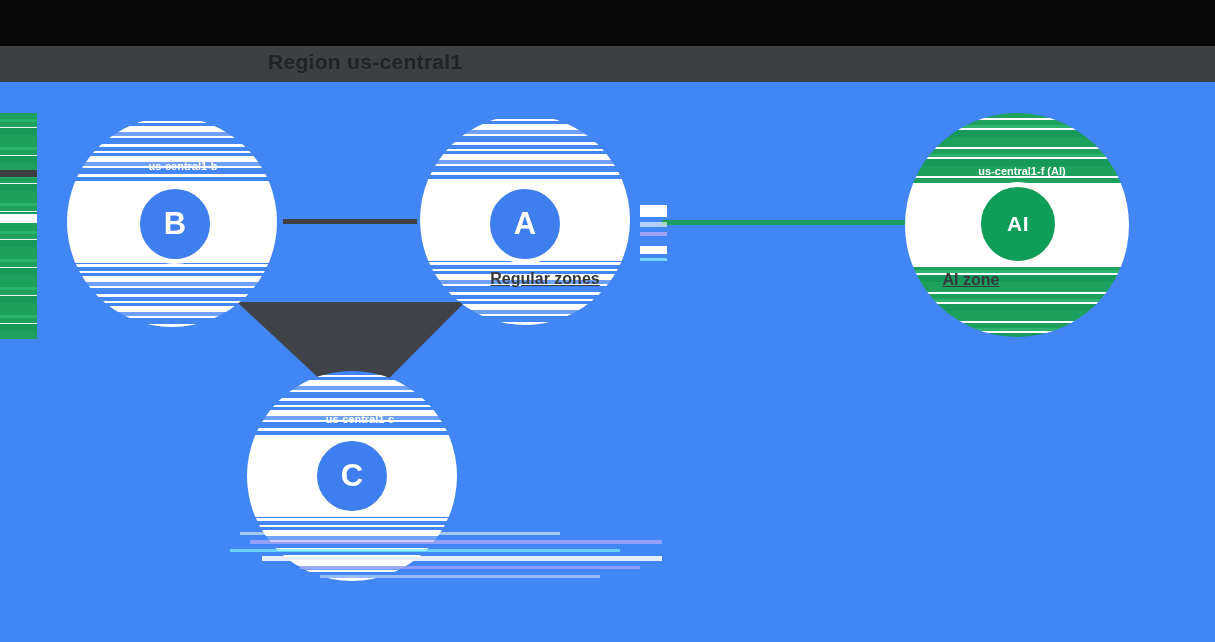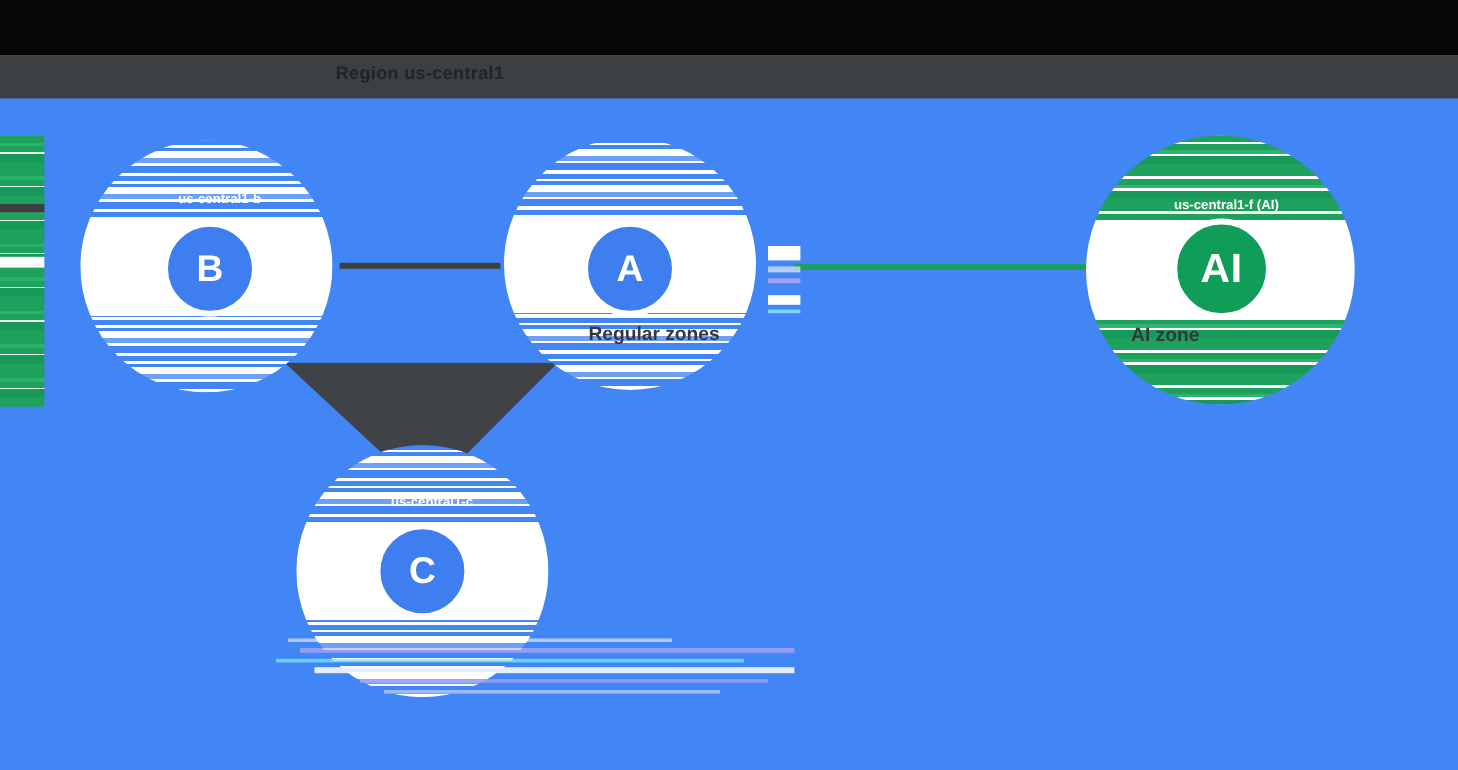--- a/index.html
+++ b/index.html
@@ -6,21 +6,21 @@
   #stage{
     position:relative;width:1215px;height:642px;overflow:hidden;
     background:#4285F4;
     font-family:"Liberation Sans", sans-serif;
   }
   
   #top-bar{position:absolute;left:0;top:0;width:1215px;height:46px;background:#070708;}
   #title-band{position:absolute;left:0;top:46px;width:1215px;height:36px;background:#3C4043;}
   #diagram-title{
     position:absolute;left:268px;top:50px;width:164px;height:24px;
-    color:#212327;font-size:15px;font-weight:700;line-height:24px;text-align:center;
+    color:#212327;font-size:21px;font-weight:700;line-height:24px;text-align:center;
     letter-spacing:.3px;white-space:nowrap;
   }
   
   #left-smear{
     position:absolute;left:0;top:113px;width:37px;height:226px;
     background:repeating-linear-gradient(180deg,
       #1EA15C 0 6px,#27b169 6px 9px,#1EA15C 9px 14px,#e9f6ef 14px 15px,
       #17995a 15px 22px,#1EA15C 22px 28px);
   }
   .smear{position:absolute;}
@@ -60,32 +60,32 @@
   .zone-label{
     position:absolute;height:20px;line-height:20px;text-align:center;
     color:#ffffff;font-size:11px;font-weight:700;white-space:nowrap;
   }
   #label-b{left:97px;top:156px;width:172px;}
   #label-a{left:447px;top:157px;width:172px;}
   #label-c{left:274px;top:409px;width:172px;}
   #label-ai{left:922px;top:161px;width:200px;text-align:center;}
   .sub-label{
     position:absolute;height:20px;line-height:20px;text-align:center;
-    color:#34383c;font-size:16px;font-weight:700;white-space:nowrap;
+    color:#34383c;font-size:16px;font-weight:700;white-space:nowrap;text-decoration:underline;
   }
   #sublabel-a{left:459px;top:269px;width:172px;}
   #sublabel-ai{left:901px;top:270px;width:140px;}
   
   .badge{
     position:absolute;border-radius:50%;border:5px solid #fff;
     display:flex;align-items:center;justify-content:center;
     color:#fff;font-weight:700;
   }
   .badge-blue{width:70px;height:70px;background:#3f7eee;font-size:31px;}
-  .badge-green{width:74px;height:74px;background:#0F9D58;font-size:34px;letter-spacing:.5px;}
+  .badge-green{width:74px;height:74px;background:#0F9D58;font-size:21px;letter-spacing:.5px;}
   #badge-b{left:135px;top:184px;}
   #badge-a{left:485px;top:184px;}
   #badge-c{left:312px;top:436px;}
   #badge-ai{left:976px;top:182px;}
 </style>
 </head>
 <body>
 
 <div id="stage">
 

